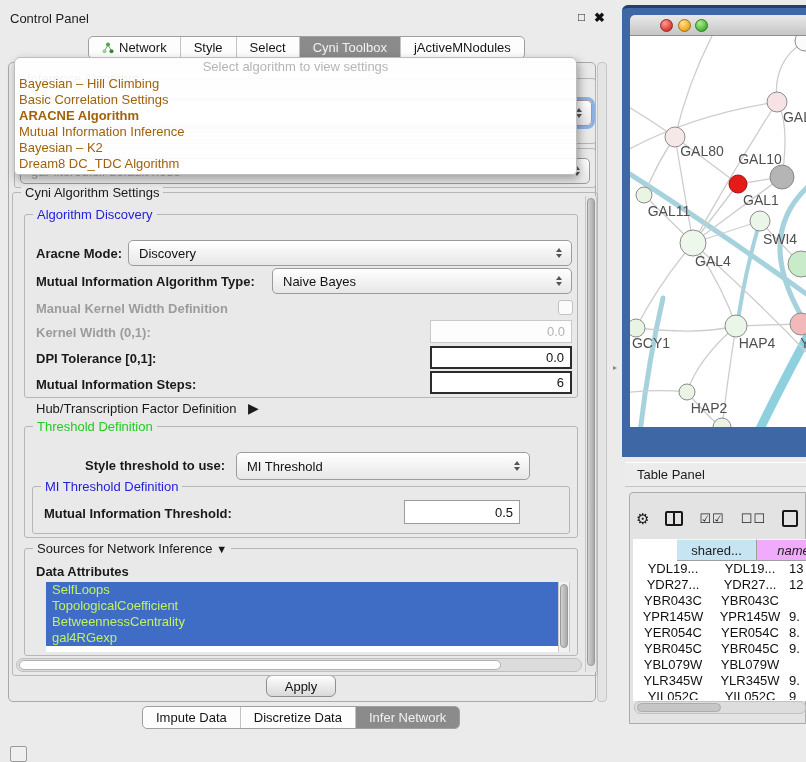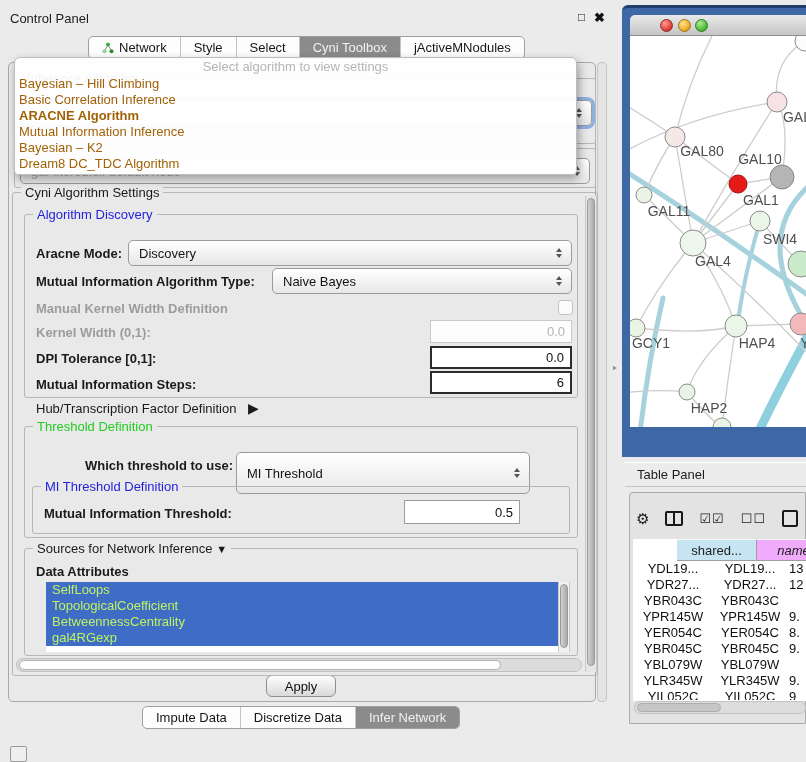--- a/index.html
+++ b/index.html
@@ -148,21 +148,21 @@
     <span class="arrows">
         <span class="tri-up"></span>
         <span class="tri-down"></span>
       </span>
   </div>
 
   <div class="abs" id="algo-popup">
     <div id="popup-header">Select algorithm to view settings</div>
     <div id="algo-items">
         <div class="algo-item">Bayesian – Hill Climbing</div>
-        <div class="algo-item">Basic Correlation Inference</div>
+        <div class="algo-item">Basic Correlation Settings</div>
         <div class="algo-item bold">ARACNE Algorithm</div>
         <div class="algo-item">Mutual Information Inference</div>
         <div class="algo-item">Bayesian – K2</div>
         <div class="algo-item">Dream8 DC_TDC Algorithm</div>
       </div>
   </div>
 
   <div class="fs" style="left:12px; top:192px; width:586px; height:484px; z-index:2;">
     <span class="fs-legend">Cyni Algorithm Settings</span>
   </div>
@@ -199,22 +199,22 @@
   <div class="field dark" style="left:430px; top:371px; width:142px; height:23px; z-index:3;">6</div>
 
   <div class="abs" style="left:36px; top:400px; z-index:3;">
     <span>Hub/Transcription Factor Definition</span>
     <span style="margin-left:8px; font-size:14px;">▶</span>
   </div>
 
   <div class="fs" style="left:24px; top:426px; width:554px; height:112px; z-index:2;">
     <span class="fs-legend legend-green">Threshold Definition</span>
   </div>
-  <div class="abs b" style="left:85px; top:458px; z-index:3;">Which threshold to use:</div>
-  <div class="combo" style="left:236px; top:452px; width:294px; height:42px; z-index:3;">
+  <div class="abs b" style="left:85px; top:458px; z-index:3;">Style threshold to use:</div>
+  <div class="combo" style="left:236px; top:452px; width:294px; height:28px; z-index:3;">
     <span>MI Threshold</span>
     <span class="arrows">
         <span class="tri-up"></span>
         <span class="tri-down"></span>
       </span>
   </div>
   <div class="fs" style="left:32px; top:486px; width:538px; height:48px; z-index:3;">
     <span class="fs-legend legend-blue">MI Threshold Definition</span>
   </div>
   <div class="abs b" style="left:44px; top:506px; z-index:4;">Mutual Information Threshold:</div>

